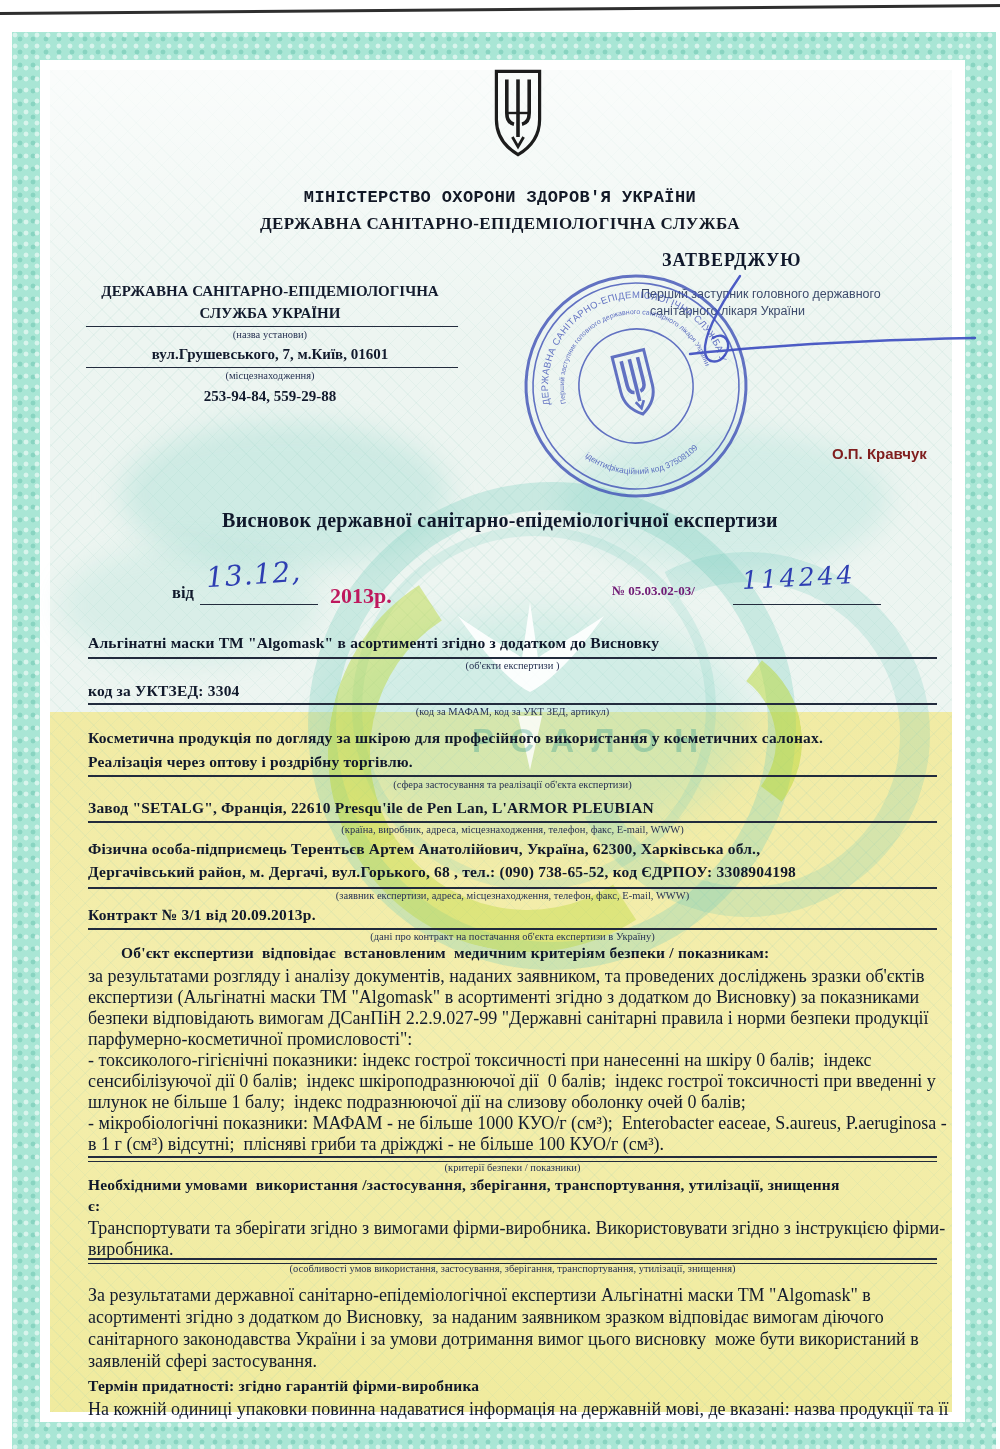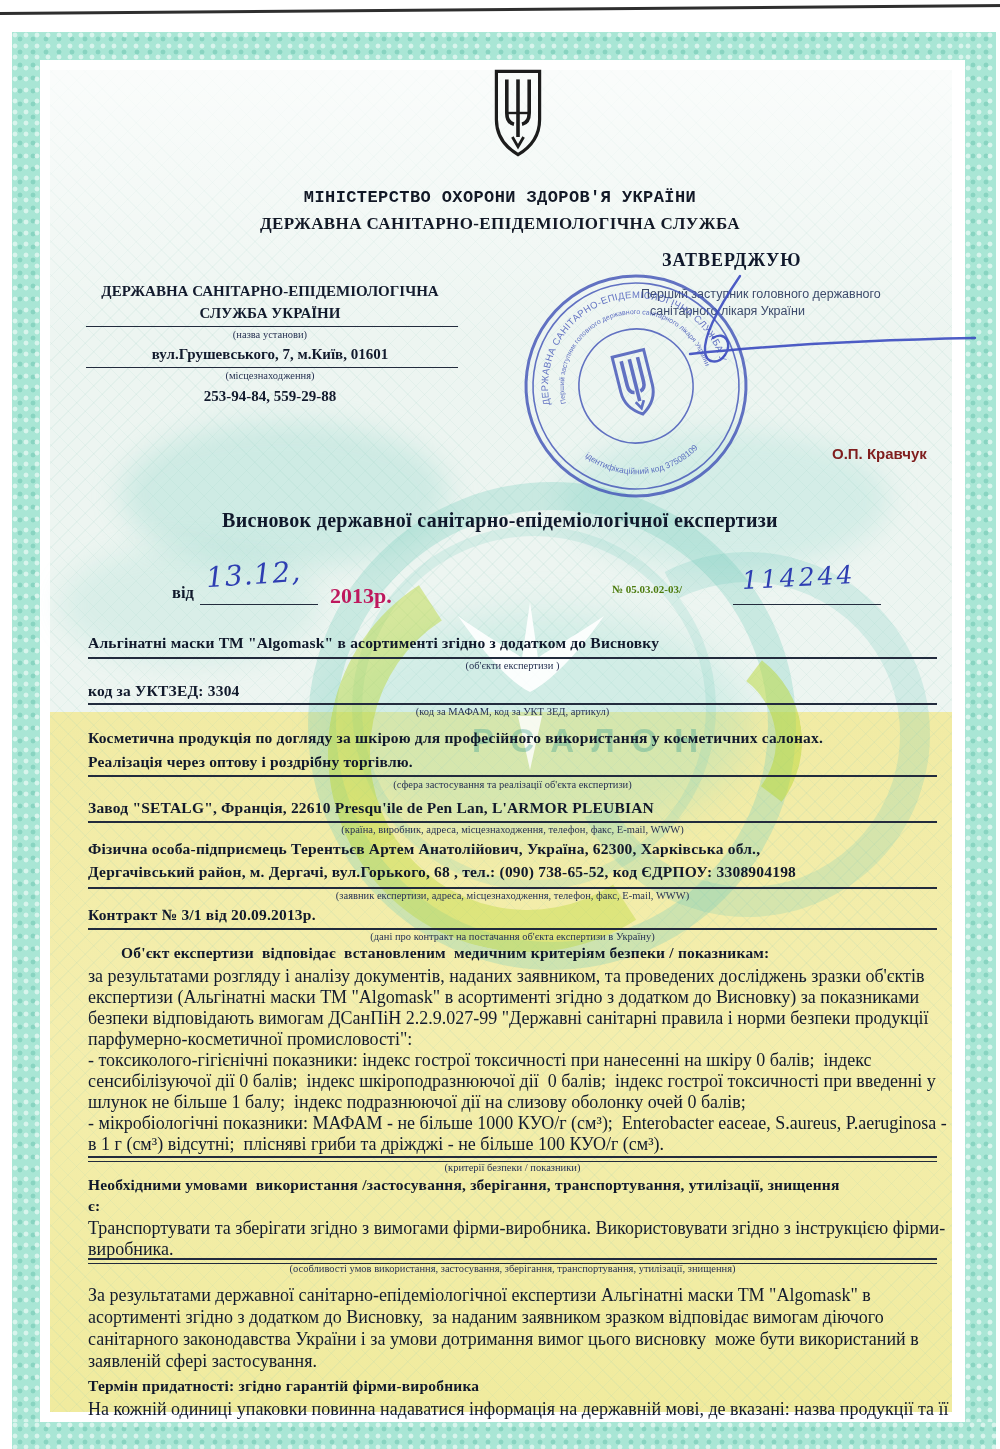--- a/index.html
+++ b/index.html
@@ -143,21 +143,21 @@
     <path d="M35,86 C110,78 210,72 320,70"></path>
   </g>
 </svg>
 
 <div class="abs content ctr serif title" style="top:509px;">Висновок державної санітарно-епідеміологічної експертизи</div>
 
 <div class="abs content serif b" style="left:172px;top:583px;font-size:16.5px;color:#10182b;">від</div>
 <div class="abs content hand" style="left:206px;top:558px;font-size:28px;transform:rotate(-4deg);letter-spacing:1px;">13.12,</div>
 <div class="uline" style="left:200px;width:118px;top:604px;border-top-width:1.5px;"></div>
 <div class="abs content serif b" style="left:330px;top:583px;font-size:22px;color:#be185d;">2013р.</div>
-<div class="abs content serif b" style="left:612px;top:583px;font-size:11px;color:#4d7c0f;text-align:center;">№ 05.03.02-03/</div>
+<div class="abs content serif b" style="left:612px;top:583px;font-size:13px;color:#701a75;text-align:center;">№ 05.03.02-03/</div>
 <div class="abs content hand" style="left:742px;top:563px;font-size:25px;transform:rotate(-3deg);letter-spacing:3px;">114244</div>
 <div class="uline" style="left:733px;width:148px;top:604px;border-top-width:1.5px;"></div>
 
 <div class="abs content serif field" style="top:634px;">Альгінатні маски ТМ "Algomask" в асортименті згідно з додатком до Висновку</div>
 <div class="uline" style="top:657px;"></div>
 <div class="abs content serif caption" style="top:660px;">(об'єкти експертизи )</div>
 
 <div class="abs content serif field" style="top:682px;">код за УКТЗЕД: 3304</div>
 <div class="uline" style="top:703px;"></div>
 <div class="abs content serif caption" style="top:706px;">(код за МАФАМ, код за УКТ ЗЕД, артикул)</div>

